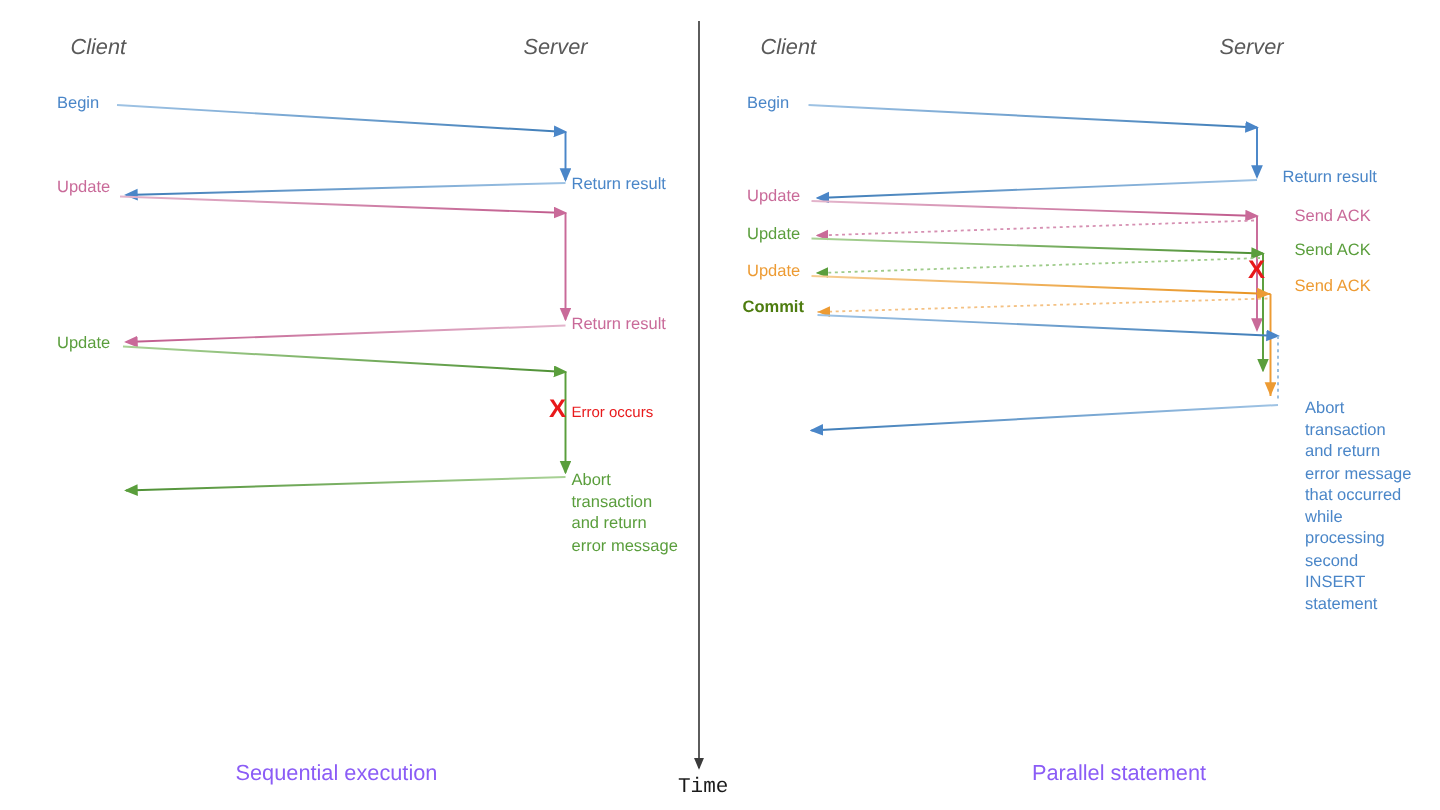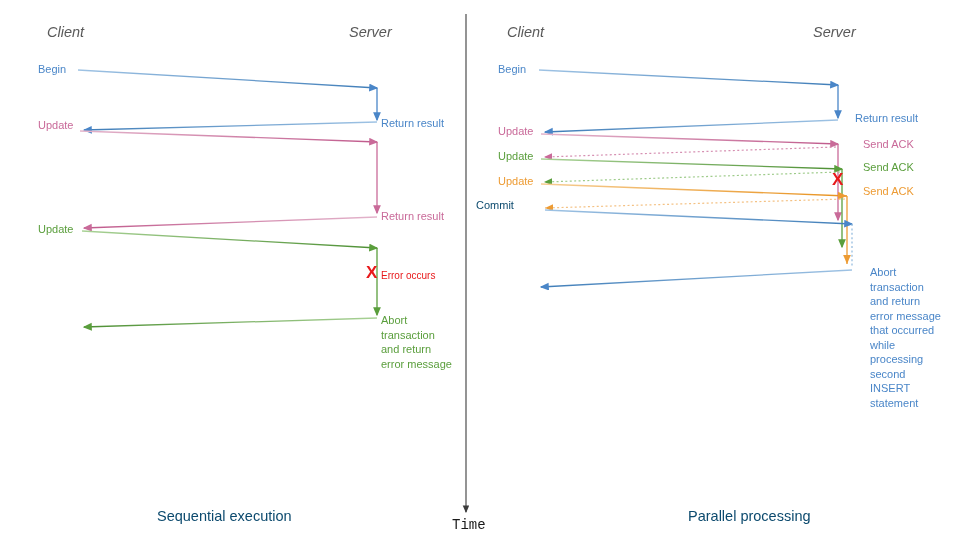--- a/index.html
+++ b/index.html
@@ -2,21 +2,21 @@
 <html><head>
 <meta charset="utf-8">
 <style>
   html,body{margin:0;padding:0;background:#ffffff;}
   body{width:960px;height:540px;overflow:hidden;
        font-family:"Liberation Sans","DejaVu Sans",sans-serif;}
   #stage{position:relative;width:960px;height:540px;background:#fff;}
   svg{position:absolute;left:0;top:0;width:960px;height:540px;}
   .lbl{position:absolute;white-space:pre;line-height:1.0;}
   .actor{font-style:italic;font-size:14.5px;color:#595959;}
-  .caption{font-size:14.5px;color:#0c4a6e;}
+  .caption{font-size:14.5px;color:#8b5cf6;}
   .msg{font-size:11px;}
   .multiline{line-height:14.5px;white-space:pre-line;}
   .err{font-size:10px;color:#e8191b;}
   .xmark{font-size:17px;font-weight:bold;color:#e8191b;line-height:1;}
   .timelbl{font-size:14px;color:#1a1a1a;font-family:Liberation Mono, monospace;}
 </style>
 </head>
 <body>
 
 <div id="stage">
@@ -139,36 +139,36 @@
 
   <div class="lbl caption" style="left:157px;top:509px;">Sequential execution</div>
 
   <div class="lbl actor" style="left:507px;top:25px;">Client</div>
   <div class="lbl actor" style="left:813px;top:25px;">Server</div>
 
   <div class="lbl msg" style="left:498px;top:64px;color:#4a86c8;">Begin</div>
   <div class="lbl msg" style="left:498px;top:126px;color:#c96a99;">Update</div>
   <div class="lbl msg" style="left:498px;top:151px;color:#5a9e3c;">Update</div>
   <div class="lbl msg" style="left:498px;top:176px;color:#ed9b33;">Update</div>
-  <div class="lbl msg" style="left:476px;top:200px;color:#0c4a6e;">Commit</div>
+  <div class="lbl msg" style="left:495px;top:200px;color:#4d7c0f;font-weight:bold;">Commit</div>
 
   <div class="lbl msg" style="left:855px;top:113px;color:#4a86c8;">Return result</div>
   <div class="lbl msg" style="left:863px;top:139px;color:#c96a99;">Send ACK</div>
   <div class="lbl msg" style="left:863px;top:162px;color:#5a9e3c;">Send ACK</div>
   <div class="lbl msg" style="left:863px;top:186px;color:#ed9b33;">Send ACK</div>
   <div class="lbl msg multiline" style="left:870px;top:265px;color:#4a86c8;width:86px;">Abort
 transaction
 and return
 error message
 that occurred
 while
 processing
 second
 INSERT
 statement</div>
 
   <div class="lbl xmark" style="left:832px;top:171px;">X</div>
 
-  <div class="lbl caption" style="left:688px;top:509px;">Parallel processing</div>
+  <div class="lbl caption" style="left:688px;top:509px;">Parallel statement</div>
 
   <div class="lbl timelbl" style="left:452px;top:518px;">Time</div>
 
 </div>
 
 </body></html>

